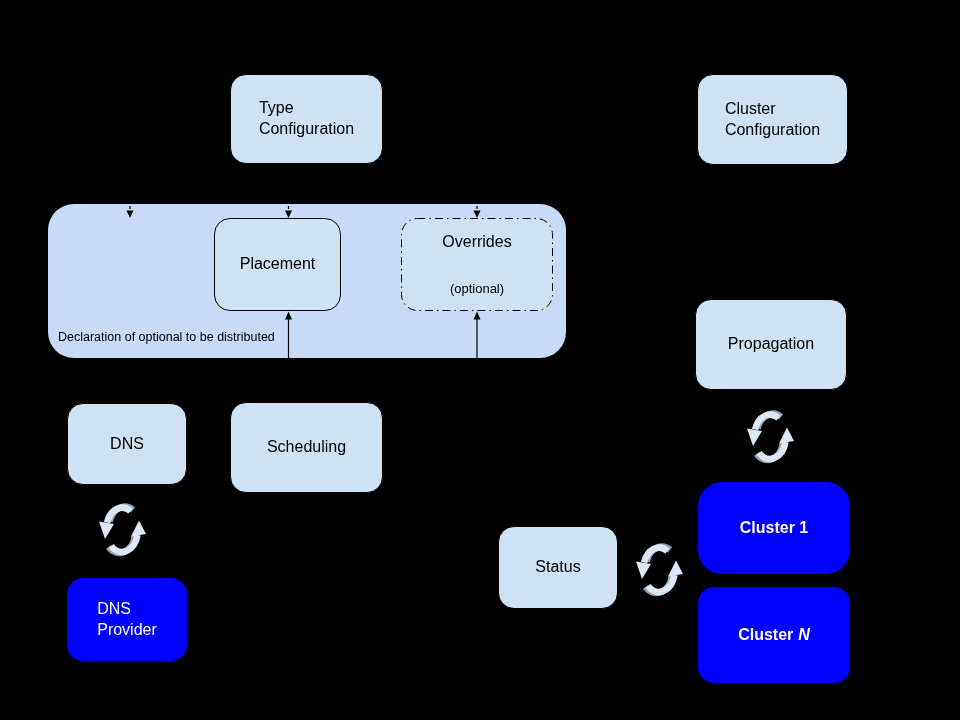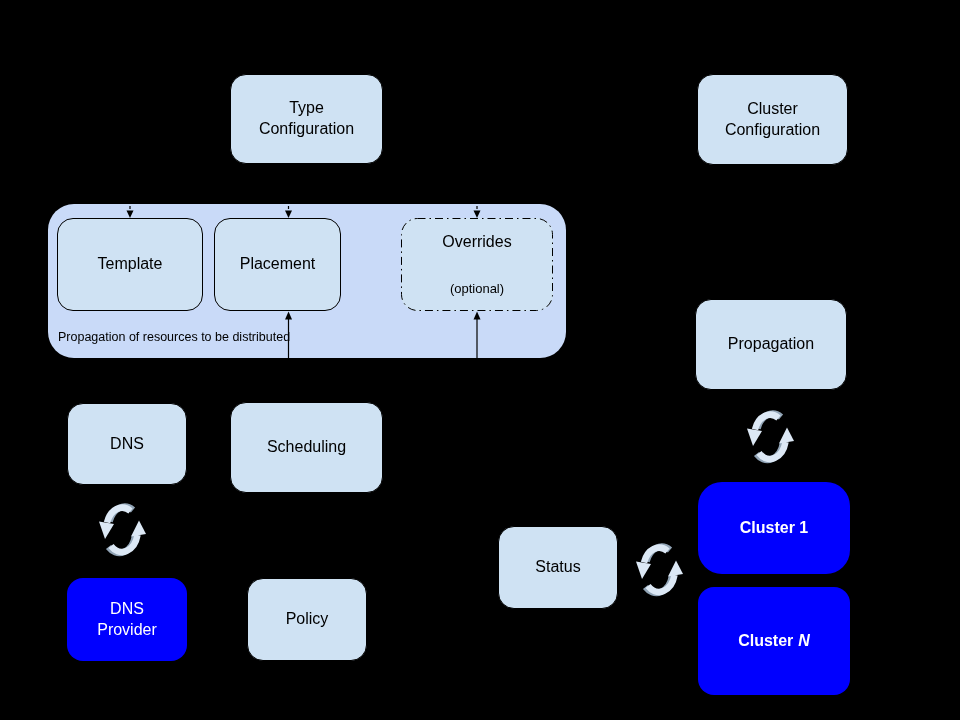--- a/index.html
+++ b/index.html
@@ -4,21 +4,21 @@
 <style>
   html,body{margin:0;padding:0;}
   body{
     width:960px;height:720px;overflow:hidden;
     background:var(--background,#000);
     font-family:"Liberation Sans","DejaVu Sans",sans-serif;
   }
   .stage{position:relative;width:960px;height:720px;background:var(--background,#000);}
   .box{
     position:absolute;display:flex;align-items:center;justify-content:center;
-    text-align:center;border-radius:16px;box-sizing:border-box;
+    border-radius:16px;box-sizing:border-box;
     font-size:16px;line-height:1.3;color:var(--text,#000);
   }
   .box .lbl{white-space:pre-line;}
   .light{background:var(--light-box,#cfe2f3);border:1px solid var(--box-border,#000);}
   .group{
     position:absolute;background:var(--group-box,#c9daf8);
     border-radius:26px;z-index:1;
   }
   .in-group{z-index:2;}
   .blue{background:var(--blue-box,#0000ff);color:var(--text-on-blue,#fff);font-weight:bold;border:none;}
@@ -60,25 +60,22 @@
 Configuration</span>
   </div>
 
   <div class="box light" style="left:697px;top:74px;width:151px;height:91px;">
     <span class="lbl">Cluster
 Configuration</span>
   </div>
 
   <div class="group" style="left:48px;top:204px;width:518px;height:154px;"></div>
 
-  <span class="caption" style="left:58px;top:330px;">Propagation of resources to be distributed</span>
+  <span class="caption" style="left:58px;top:330px;">Declaration of optional to be distributed</span>
 
-  <div class="box light in-group" style="left:57px;top:218px;width:146px;height:93px;">
-    <span class="lbl">Template</span>
-  </div>
 
   <div class="box light in-group" style="left:214px;top:218px;width:127px;height:93px;">
     <span class="lbl">Placement</span>
   </div>
 
   <div class="box in-group" style="left:401px;top:218px;width:152px;height:93px;background:var(--light-box,#cfe2f3);flex-direction:column;">
     <svg class="overrides-border" width="152" height="93" viewBox="0 0 152 93">
       <rect x="0.5" y="0.5" width="151" height="92" rx="16" fill="none" stroke="var(--box-border,#000)" stroke-width="1" stroke-dasharray="8 4 1.5 4"></rect>
     </svg>
     <span class="lbl">Overrides</span>
@@ -95,23 +92,20 @@
 
   <svg class="cycle" style="left:94px;top:494px;" width="56" height="72" viewBox="0 0 56 72">
     <use href="#sync-icon"></use>
   </svg>
 
   <div class="box blue normal-weight" style="left:67px;top:578px;width:120px;height:83px;">
     <span class="lbl">DNS
 Provider</span>
   </div>
 
-  <div class="box light" style="left:247px;top:578px;width:120px;height:83px;">
-    <span class="lbl">Policy</span>
-  </div>
 
   <div class="box light" style="left:695px;top:299px;width:152px;height:91px;">
     <span class="lbl">Propagation</span>
   </div>
 
   <svg class="cycle" style="left:742px;top:401px;" width="56" height="72" viewBox="0 0 56 72">
     <use href="#sync-icon"></use>
   </svg>
 
   <div class="box light" style="left:498px;top:526px;width:120px;height:83px;">
@@ -119,21 +113,21 @@
   </div>
 
   <svg class="cycle" style="left:631px;top:534px;" width="56" height="72" viewBox="0 0 56 72">
     <use href="#sync-icon"></use>
   </svg>
 
   <div class="box blue" style="left:698px;top:482px;width:152px;height:92px;border-radius:24px;">
     <span class="lbl">Cluster 1</span>
   </div>
 
-  <div class="box blue cluster-n" style="left:698px;top:587px;width:152px;height:108px;">
+  <div class="box blue cluster-n" style="left:698px;top:587px;width:152px;height:96px;">
     <span><span>Cluster</span><i>N</i></span>
   </div>
 
   <svg class="overlay" width="960" height="720" viewBox="0 0 960 720">
     <g>
       <line class="dash" x1="130" y1="170" x2="130" y2="211"></line>
       <path d="M126.5 210.5 L133.5 210.5 L130 218 Z"></path>
     </g>
     <g>
       <line class="dash" x1="288.5" y1="170" x2="288.5" y2="211"></line>

